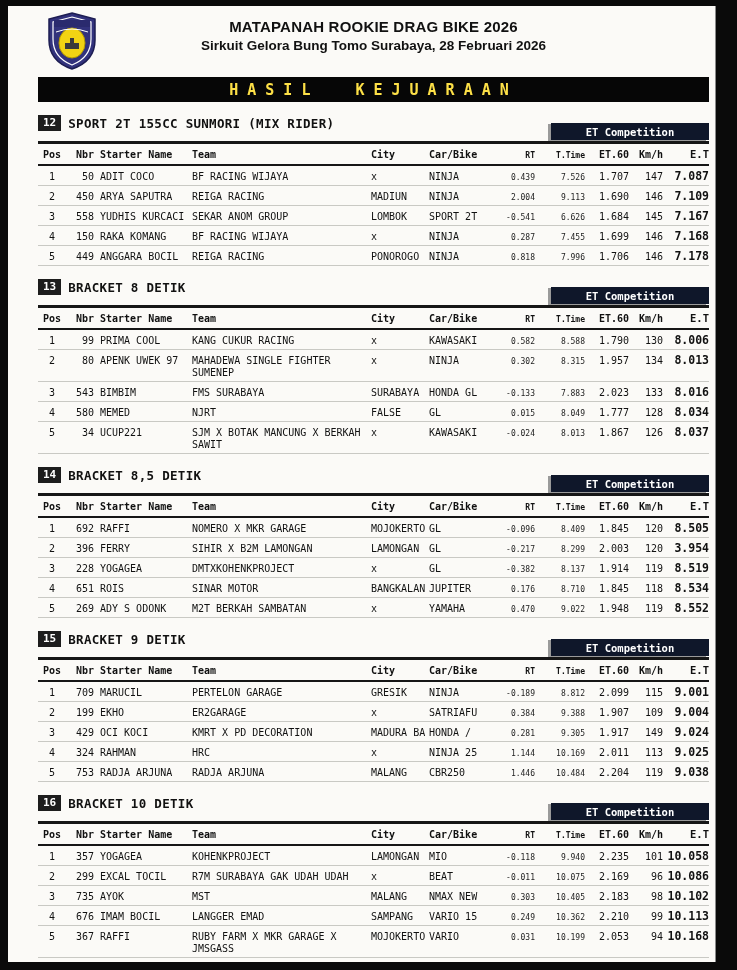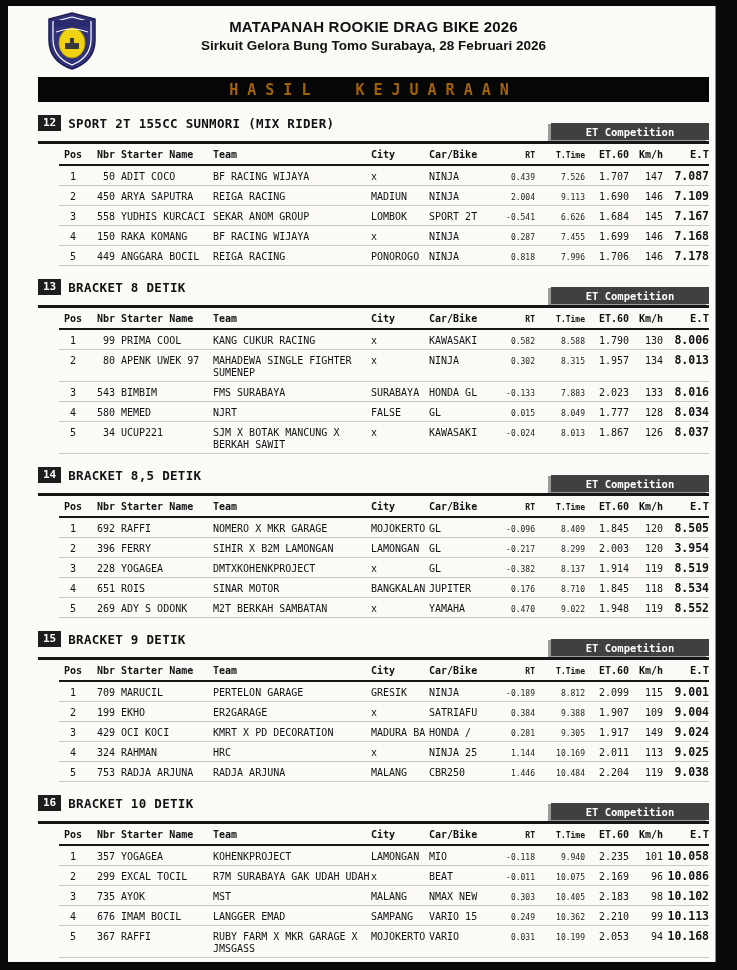--- a/index.html
+++ b/index.html
@@ -17,50 +17,49 @@
     box-sizing:border-box;
     color:#111;
   }
   
   .hdr{position:relative;height:62px;}
   .logo{position:absolute;left:8px;top:2px;width:52px;height:58px;}
   .titles{text-align:center;padding-top:8px;font-family:"Liberation Sans",sans-serif;}
   .title{font-size:15px;font-weight:bold;letter-spacing:.2px;}
   .subtitle{font-size:13.5px;font-weight:bold;margin-top:3px;}
   .banner{
-    margin-top:5px;height:25px;background:#060606;color:#a16207;
+    margin-top:5px;height:25px;background:#060606;color:#fde047;
     display:flex;align-items:center;justify-content:center;
     font-weight:bold;font-size:15px;letter-spacing:9px;word-spacing:18px;
   }
   
   main{display:block;}
   .sec{margin-top:11px;}
   .sec-head{
     display:flex;align-items:flex-end;
     border-bottom:3px solid #161616;
     padding-bottom:8px;position:relative;height:20px;
   }
   .badge{
     background:#1d1d1d;color:#fff;font-weight:bold;font-size:11px;
     padding:1px 5px;margin-right:7px;line-height:14px;align-self:center;
   }
   .sec-title{font-weight:bold;font-size:12.5px;align-self:center;letter-spacing:.3px;}
   .et-box{
     position:absolute;right:0;bottom:1px;width:158px;height:17px;
-    background:#404040;color:#fff;font-weight:bold;font-size:10.5px;
+    background:#0f172a;color:#fff;font-weight:bold;font-size:10.5px;
     display:flex;align-items:center;justify-content:center;
     box-shadow:-3px 1px 0 #9a9a9a;
     margin-left:8px;
   }
   
   .thead,.trow{
     display:grid;
     grid-template-columns:28px 34px 92px 1fr 58px 64px 42px 50px 44px 34px 46px;
     align-items:baseline;
-    margin-left:21px;
   }
   .thead{border-bottom:2px solid #161616;padding:4px 0 3px 0;font-weight:bold;font-size:10px;}
   .trow{border-bottom:1px solid #c9c9c4;padding:3px 0 2px 0;font-size:10px;}
   .trow:last-child{border-bottom:1px solid #c9c9c4;}
   .cell{white-space:nowrap;overflow:hidden;}
   .col-pos{text-align:center;}
   .col-nbr{text-align:right;padding-right:6px;}
   .col-name,.col-team,.col-city,.col-bike{text-align:left;}
   .col-team{white-space:normal;line-height:12px;}
   .col-rt,.col-ttime,.col-et60,.col-kmh,.col-et{text-align:right;}

